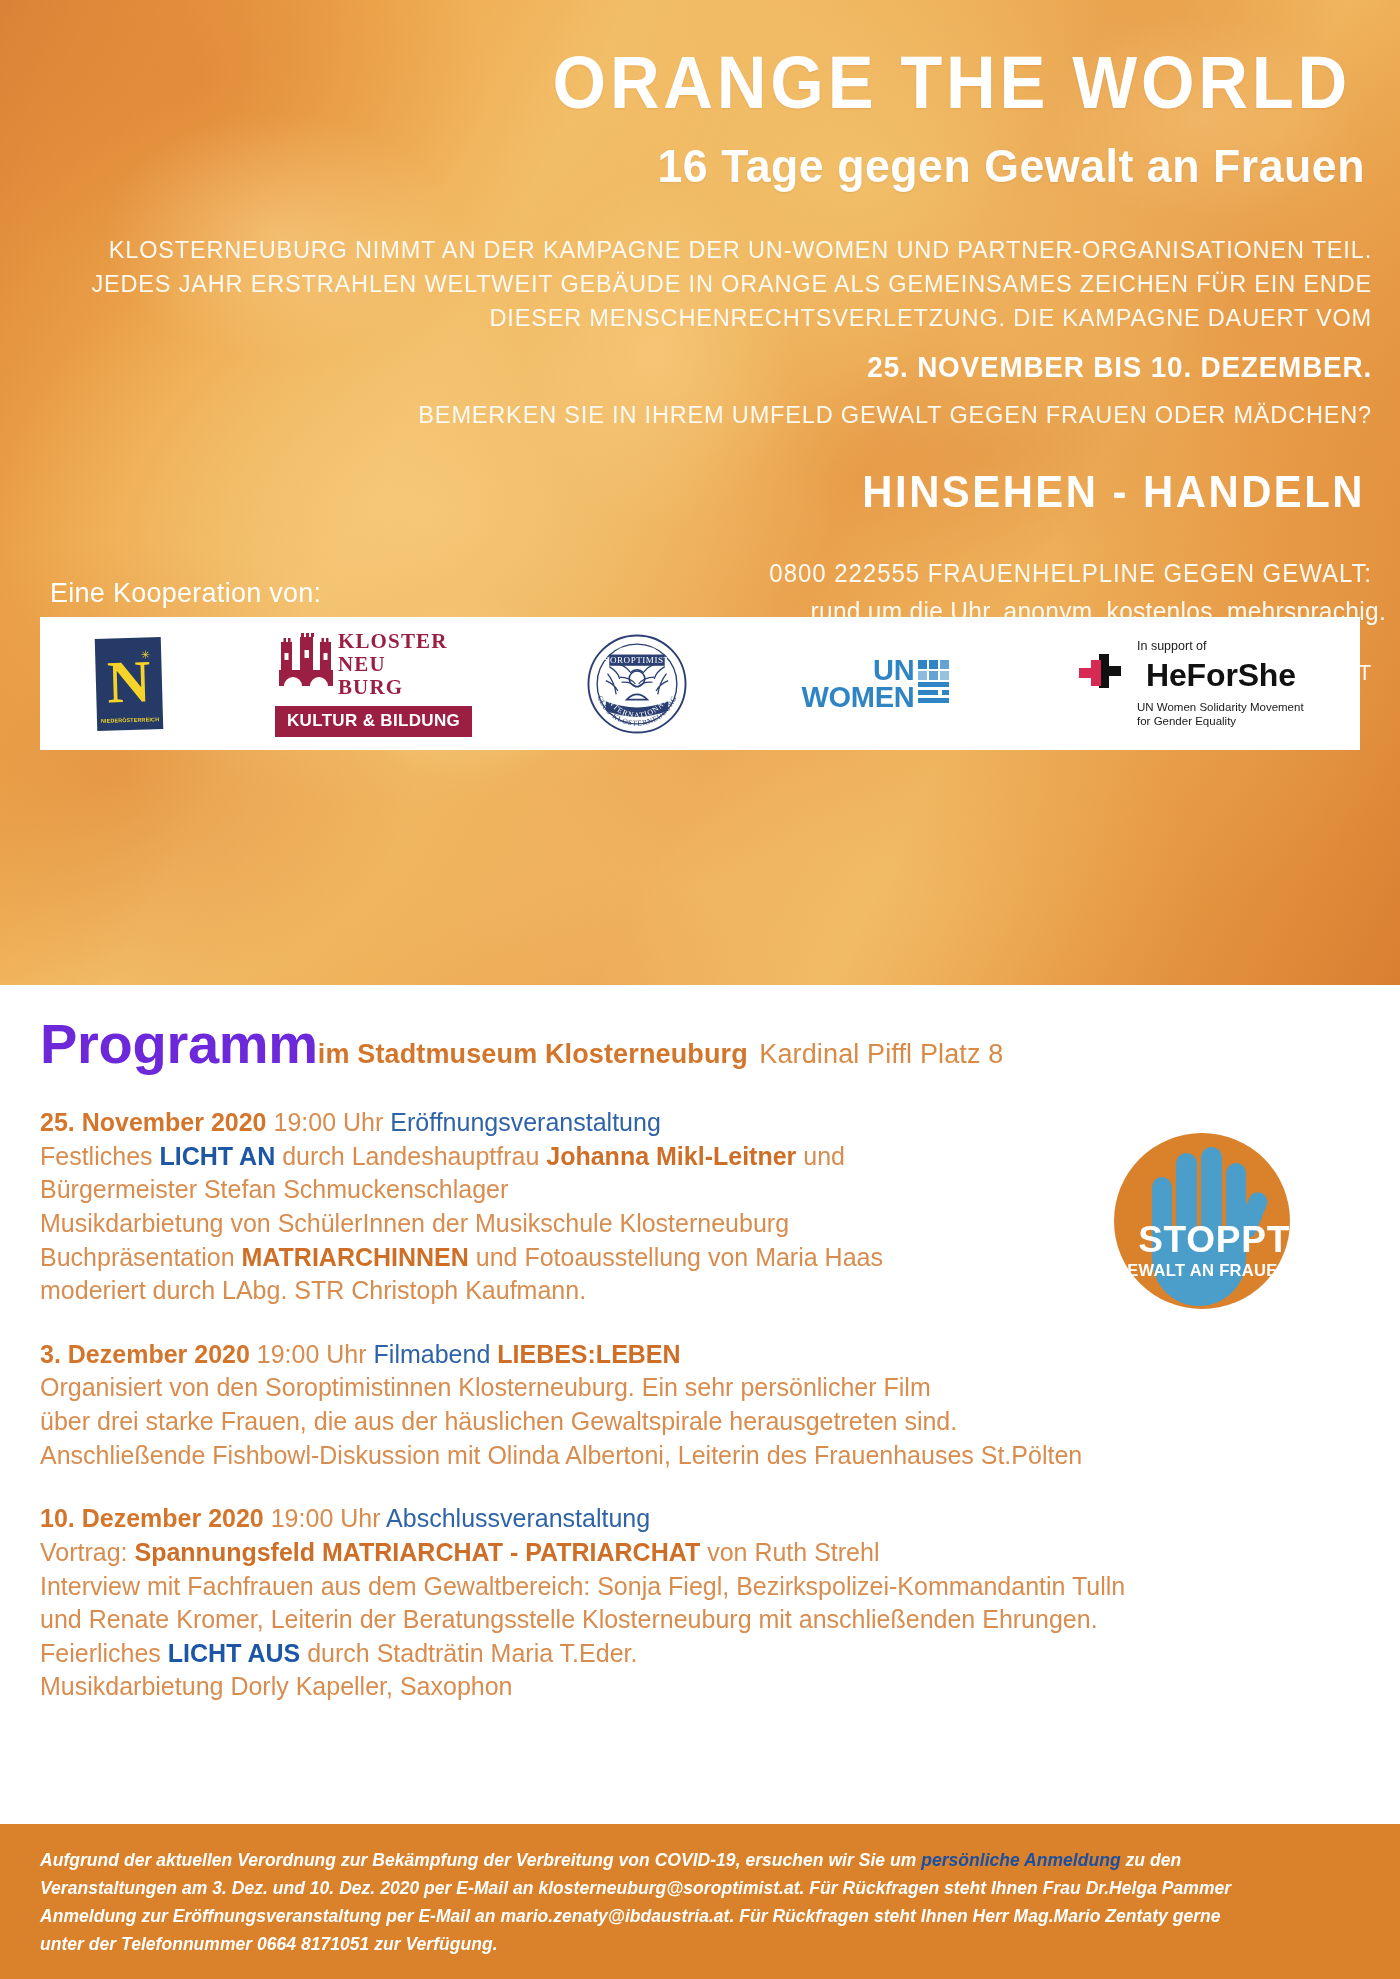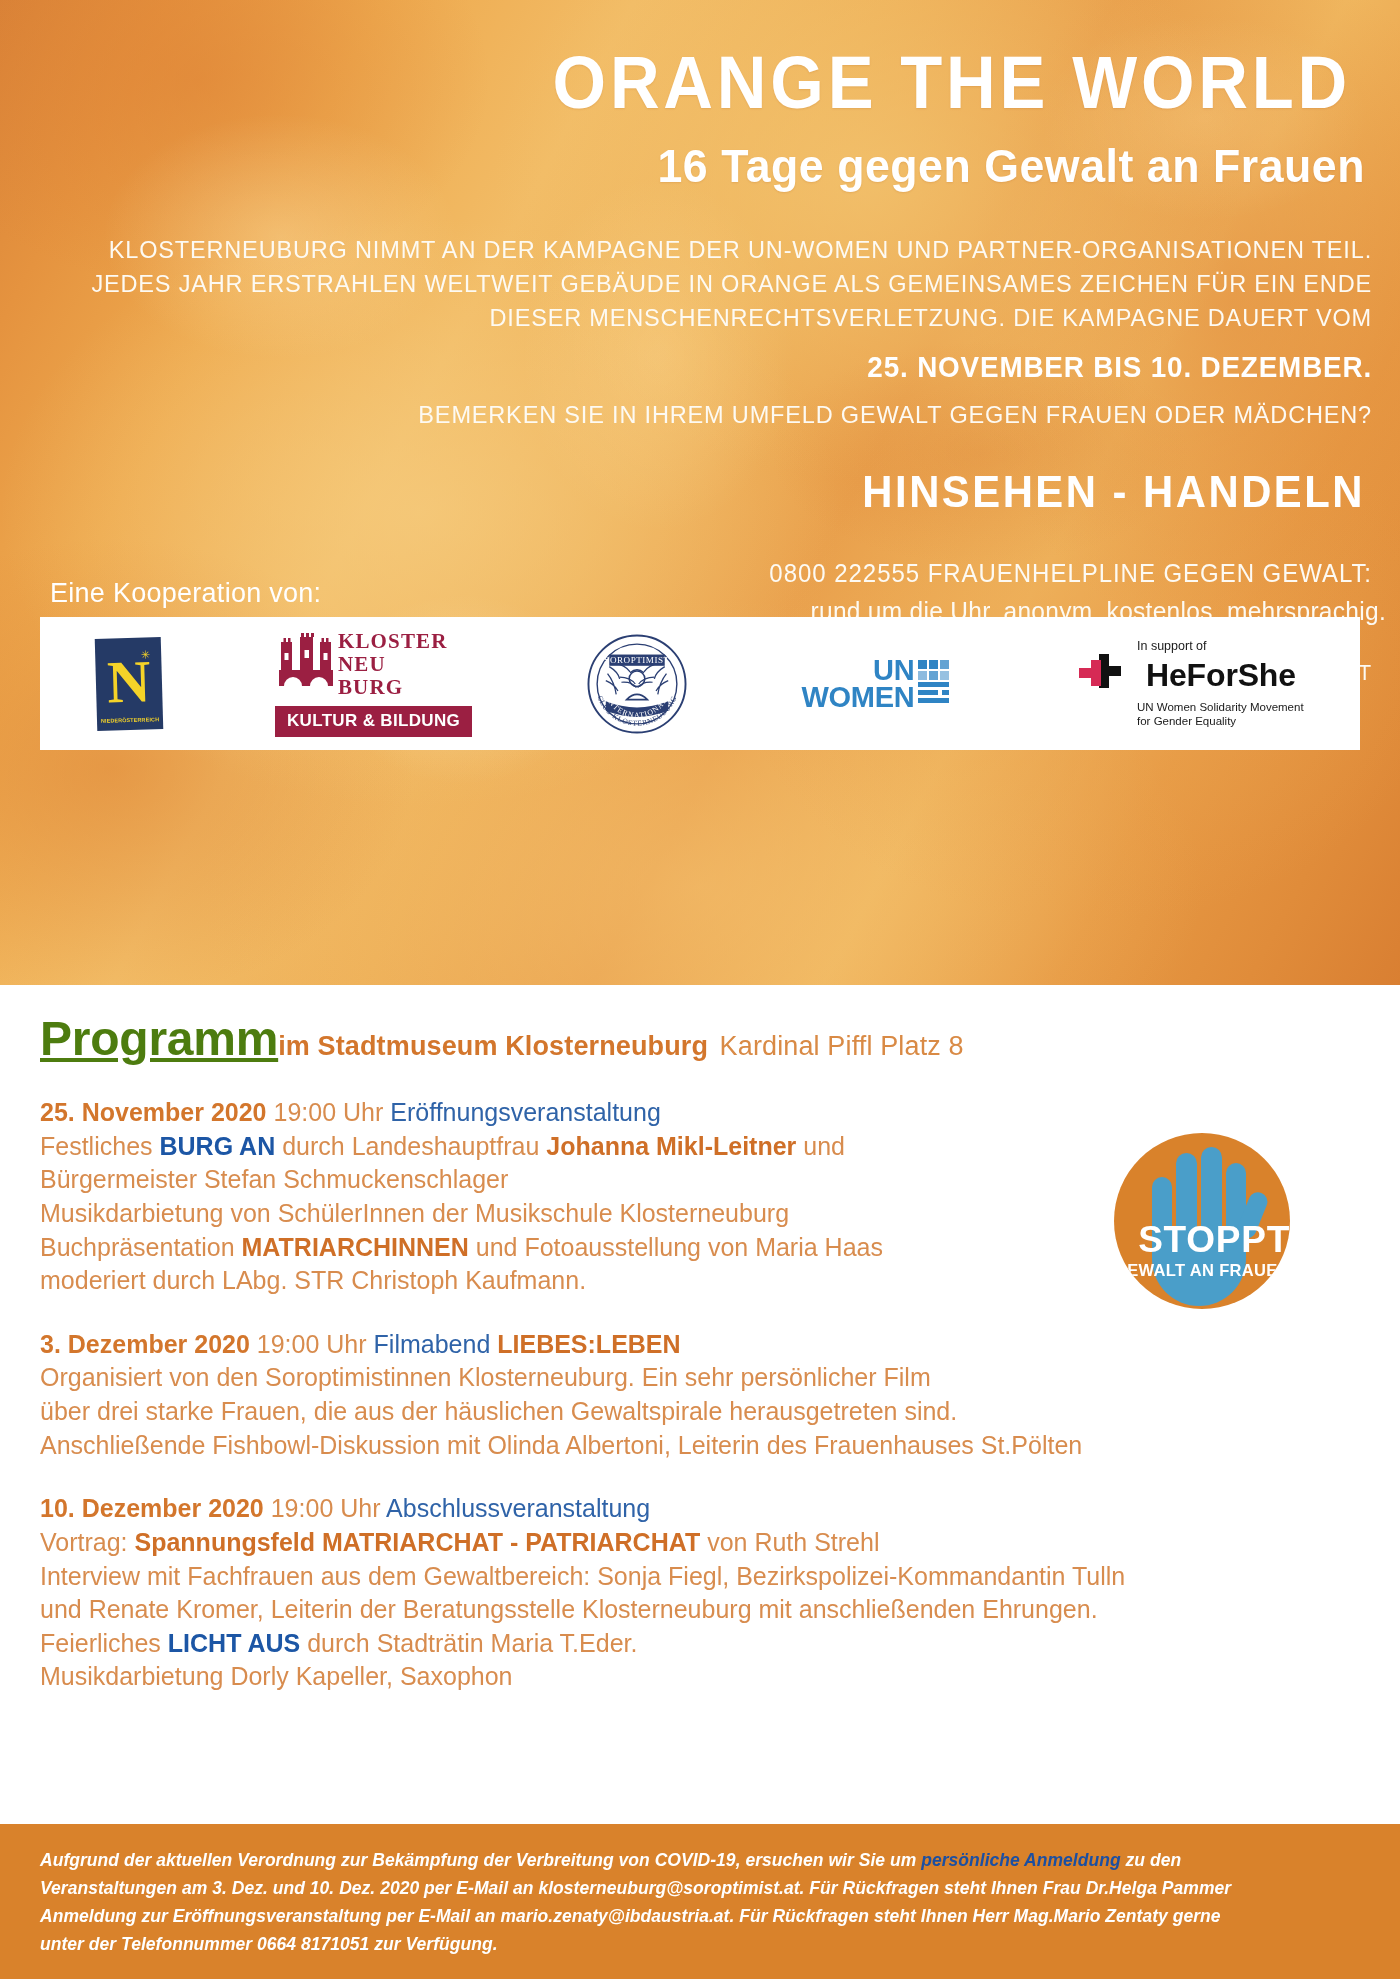--- a/index.html
+++ b/index.html
@@ -120,21 +120,21 @@
   .hfs { display:flex; flex-direction:column; align-items:flex-start; }
   .hfs-sup { color:#1a1a1a; font-size:12.5px; margin-left:60px; margin-bottom:1px; }
   .hfs-mid { display:flex; align-items:center; gap:23px; }
   .hfs-logo { width:46px; height:42px; }
   .hfs-name { color:#111; font-weight:700; font-size:32px; letter-spacing:-.005em; line-height:1; }
   .hfs-tag { color:#1a1a1a; font-size:11.5px; line-height:1.25; margin-left:60px; margin-top:4px; }
 
   
   .program { position:relative; padding:0 0 0 40px; }
   .prog-head { padding-top:26px; white-space:nowrap; }
-  .prog-head .p1 { color:#4d7c0f; font-weight:700; font-size:48px; letter-spacing:-.005em;text-decoration:underline; }
+  .prog-head .p1 { color:#6d28d9; font-weight:700; font-size:56px; letter-spacing:-.005em; }
   .prog-head .p2 { color:#d3762c; font-weight:700; font-size:27px; letter-spacing:.005em; }
   .prog-head .p3 { color:#d98a45; font-size:27px; letter-spacing:.005em;margin-left:7px; }
 
   .block { margin-top:30px; font-size:25px; line-height:1.345; color:#d88c4e; }
   .block .line { white-space:nowrap; }
   .date { color:#d3762c; font-weight:700; }
   .time { color:#d88c4e; }
   .evt  { color:#2f63a8; }
   .blue-b { color:#1c56a5; font-weight:700; }
   .or-b { color:#cf6f27; font-weight:700; }
@@ -329,21 +329,21 @@
       <div class="b1">STOPPT</div>
       <div class="b2">GEWALT AN FRAUEN</div>
     </div>
 
     <div class="block">
       <div class="line">
         <span class="date">25. November 2020</span>
         <span class="time">19:00 Uhr</span>
         <span class="evt">Eröffnungsveranstaltung</span>
       </div>
-      <div class="line"><span>Festliches </span><span class="blue-b">BURG AN</span><span> durch Landeshauptfrau </span><span class="or-b">Johanna Mikl-Leitner</span><span> und</span></div>
+      <div class="line"><span>Festliches </span><span class="blue-b">LICHT AN</span><span> durch Landeshauptfrau </span><span class="or-b">Johanna Mikl-Leitner</span><span> und</span></div>
       <div class="line">Bürgermeister Stefan Schmuckenschlager</div>
       <div class="line">Musikdarbietung von SchülerInnen der Musikschule Klosterneuburg</div>
       <div class="line"><span>Buchpräsentation </span><span class="or-b">MATRIARCHINNEN</span><span> und Fotoausstellung von Maria Haas</span></div>
       <div class="line">moderiert durch LAbg. STR Christoph Kaufmann.</div>
     </div>
 
     <div class="block">
       <div class="line">
         <span class="date">3. Dezember 2020</span>
         <span class="time">19:00 Uhr</span>

